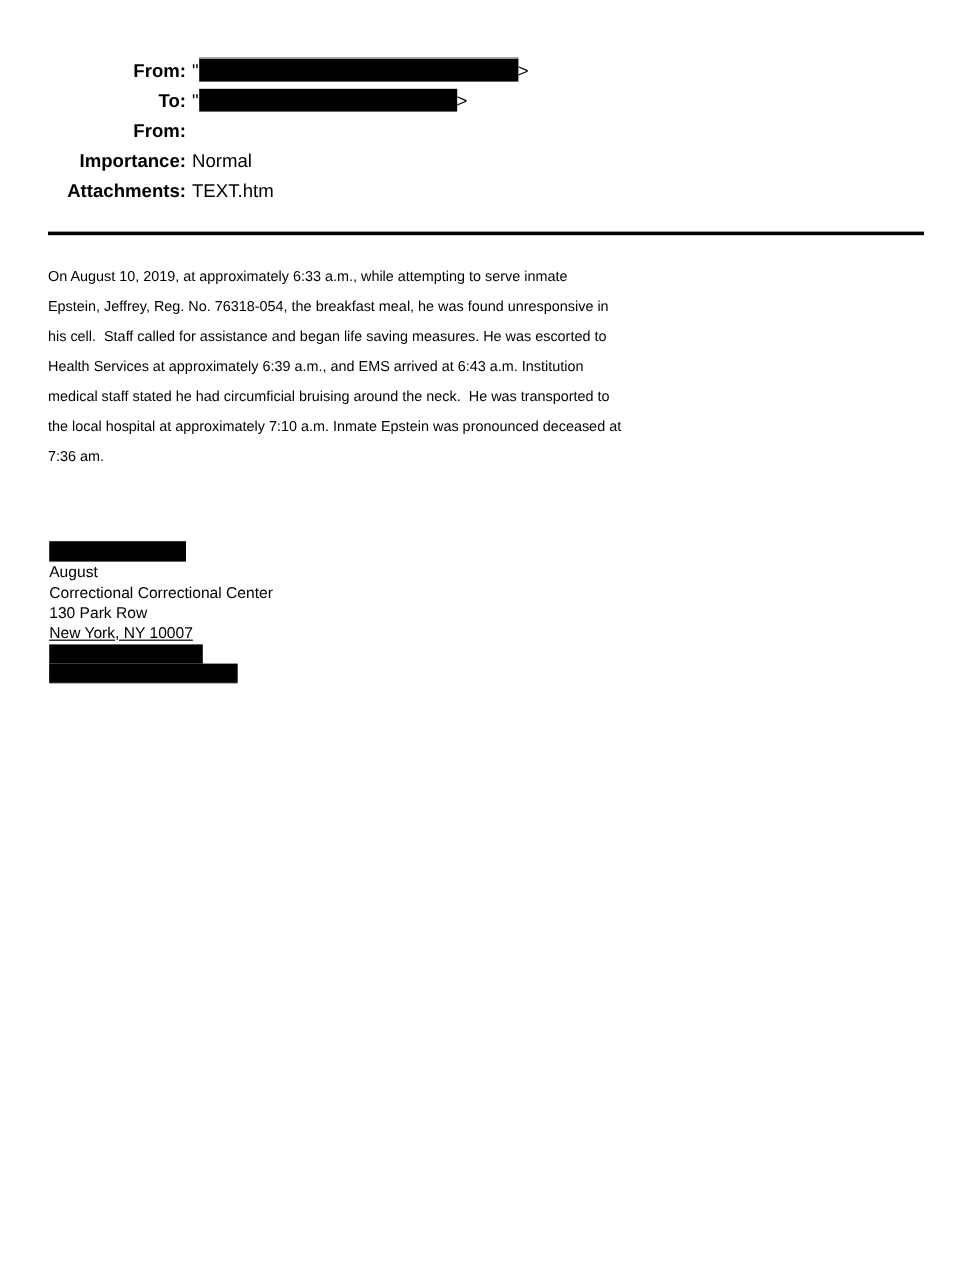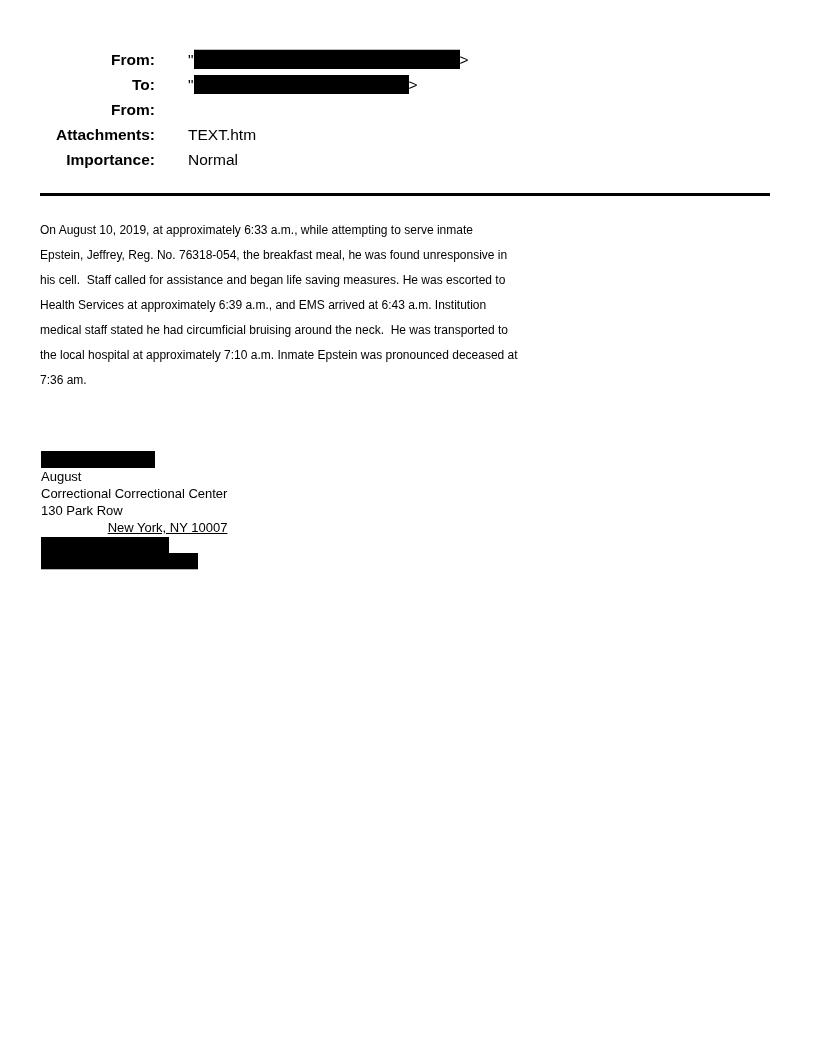--- a/index.html
+++ b/index.html
@@ -18,21 +18,21 @@
   }
 
   
   .header {
     position: absolute;
     top: 47px;
     left: 40px;
     font-size: 15.5px;
     line-height: 25px;
   }
-  .hrow { display: flex; white-space: nowrap; gap: 28px; }
+  .hrow { display: flex; white-space: nowrap; }
   .hlabel {
     flex: 0 0 115px;
     width: 115px;
     text-align: right;
     font-weight: bold;
   }
   .hvalue { margin-left: 5px; }
 
   
   .redact {
@@ -79,21 +79,21 @@
     font-size: 13px;
     line-height: 17px;
   }
   .sig-bar-1 { display: block; width: 114px; height: 17px; }
   .sig-bar-2 { display: block; width: 128px; height: 16px; margin-top: 1px; }
   .sig-bar-3 {
     display: block; width: 157px; height: 16px;
     box-shadow: 0 1px 0 #b5b5b5;
   }
   .sig-line { white-space: nowrap; }
-  .sig-underline { text-decoration: underline; text-align: right; }
+  .sig-underline { text-decoration: underline; }
 </style>
 </head>
 <body>
 
 <div class="page">
 
   <div class="header">
 
     <div class="hrow">
       <span class="hlabel">From:</span>
@@ -103,27 +103,27 @@
     <div class="hrow">
       <span class="hlabel">To:</span>
       <span class="hvalue"><span>"</span><span class="redact redact-to"></span><span>&gt;</span></span>
     </div>
 
     <div class="hrow">
       <span class="hlabel">From:</span>
     </div>
 
     <div class="hrow">
-      <span class="hlabel">Attachments:</span>
-      <span class="hvalue">TEXT.htm</span>
+      <span class="hlabel">Importance:</span>
+      <span class="hvalue">Normal</span>
     </div>
 
     <div class="hrow">
-      <span class="hlabel">Importance:</span>
-      <span class="hvalue">Normal</span>
+      <span class="hlabel">Attachments:</span>
+      <span class="hvalue">TEXT.htm</span>
     </div>
 
   </div>
 
   <hr class="rule">
 
   <div class="body-text">On August 10, 2019, at approximately 6:33 a.m., while attempting to serve inmate
 Epstein, Jeffrey, Reg. No. 76318-054, the breakfast meal, he was found unresponsive in
 his cell.  Staff called for assistance and began life saving measures. He was escorted to
 Health Services at approximately 6:39 a.m., and EMS arrived at 6:43 a.m. Institution

